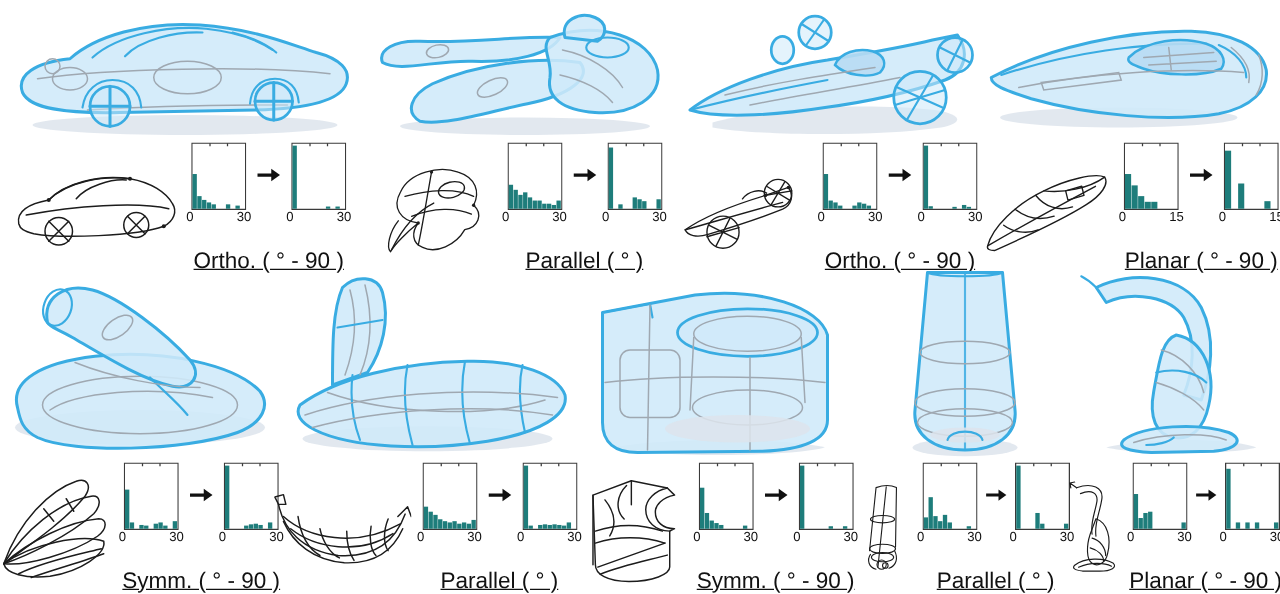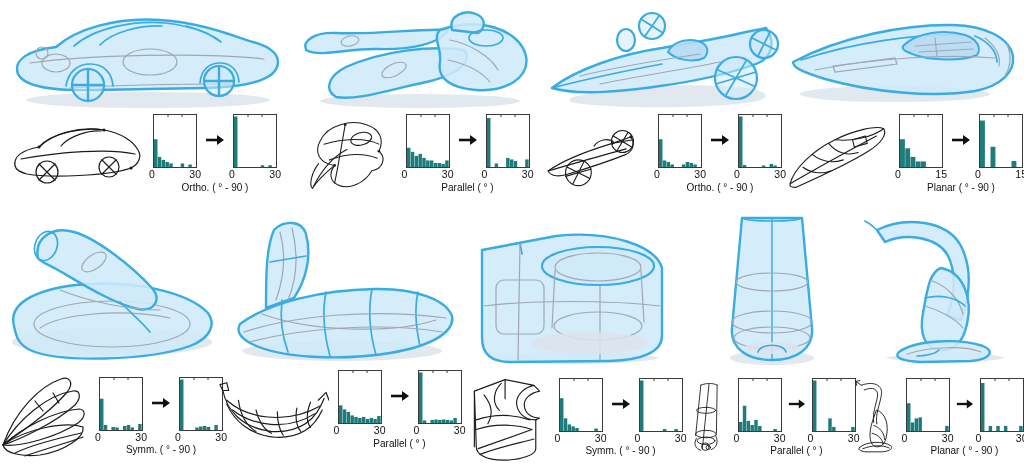--- a/index.html
+++ b/index.html
@@ -10,21 +10,21 @@
   .row2{height:265px;}
   .panel{display:flex;flex-direction:column;align-items:center;justify-content:flex-start;}
   .model{width:100%;display:flex;justify-content:center;}
   .model svg{display:block;}
   .stats{display:flex;align-items:center;justify-content:center;gap:5px;margin-top:2px;}
   .sketch svg{display:block;}
   .pair{display:grid;grid-template-columns:auto auto auto;align-items:center;column-gap:4px;}
   .histblock{display:flex;flex-direction:column;align-items:center;}
   .hist{width:44px;height:54px;}
   .ticks{width:52px;display:flex;justify-content:space-between;font-size:10.5px;line-height:1.1;margin-top:1px;}
-  .metric{grid-column:1/-1;text-align:center;font-size:10px;margin-top:1px;white-space:nowrap;}
+  .metric{grid-column:1/-1;text-align:center;font-size:18px;margin-top:17px;white-space:nowrap;text-decoration:underline;}
   .arrowsvg{margin-bottom:14px;}
   
   .f{fill:#cfe9f9;fill-opacity:.88;stroke:#39ace2;stroke-width:2.4;stroke-linejoin:round;}
   .f2{fill:#b8dcf3;fill-opacity:.9;stroke:#39ace2;stroke-width:2;}
   .c{stroke:#39ace2;stroke-width:2.4;fill:none;stroke-linecap:round;}
   .t{stroke:#39ace2;stroke-width:1.7;fill:none;stroke-linecap:round;}
   .g{stroke:#9fa8b1;stroke-width:1.2;fill:none;stroke-linecap:round;}
   .cw{fill:rgba(205,233,249,.55);stroke:#39ace2;stroke-width:2.2;}
   .sh{fill:#dde4ec;stroke:none;opacity:.85;}
   .k{stroke:#1c1c1c;stroke-width:1.2;fill:none;stroke-linejoin:round;stroke-linecap:round;}

